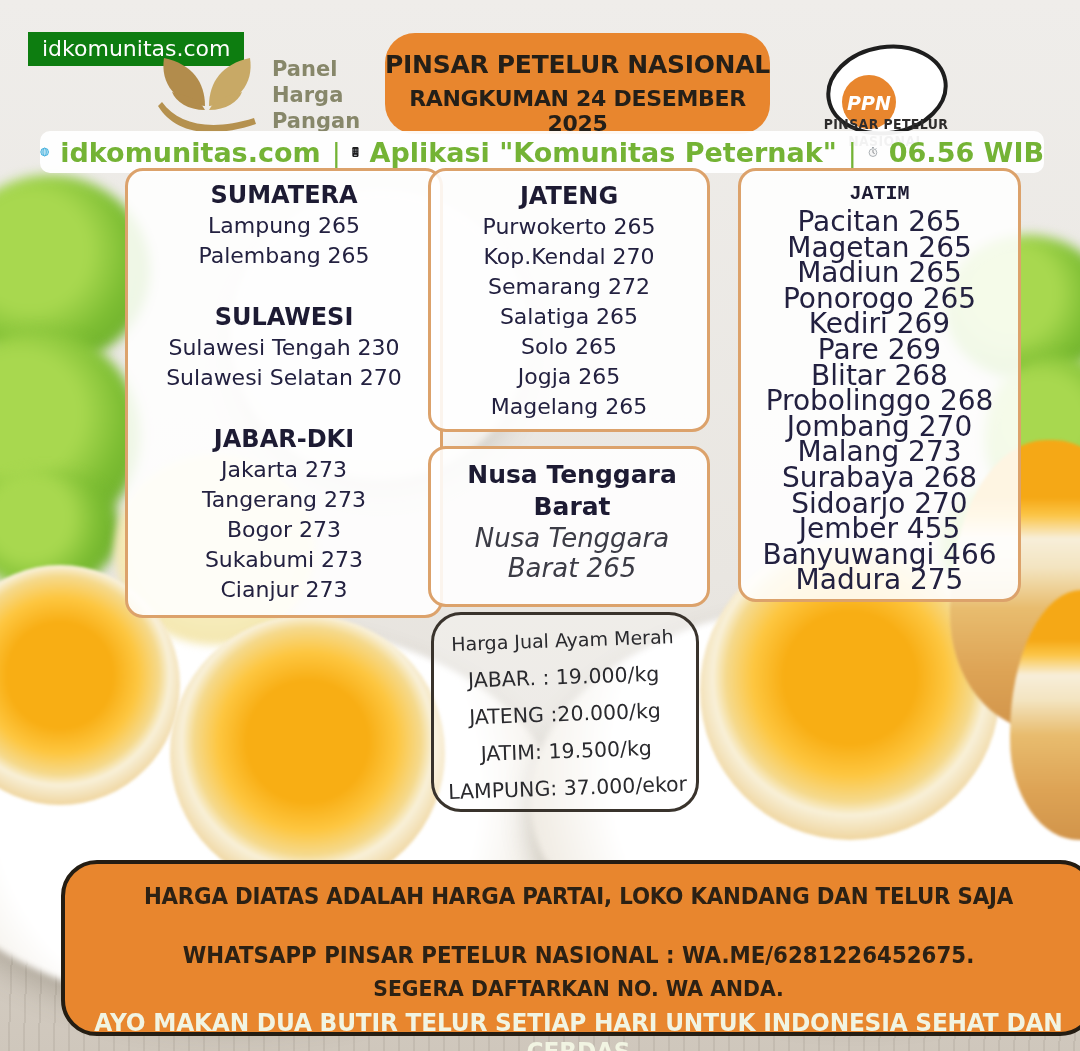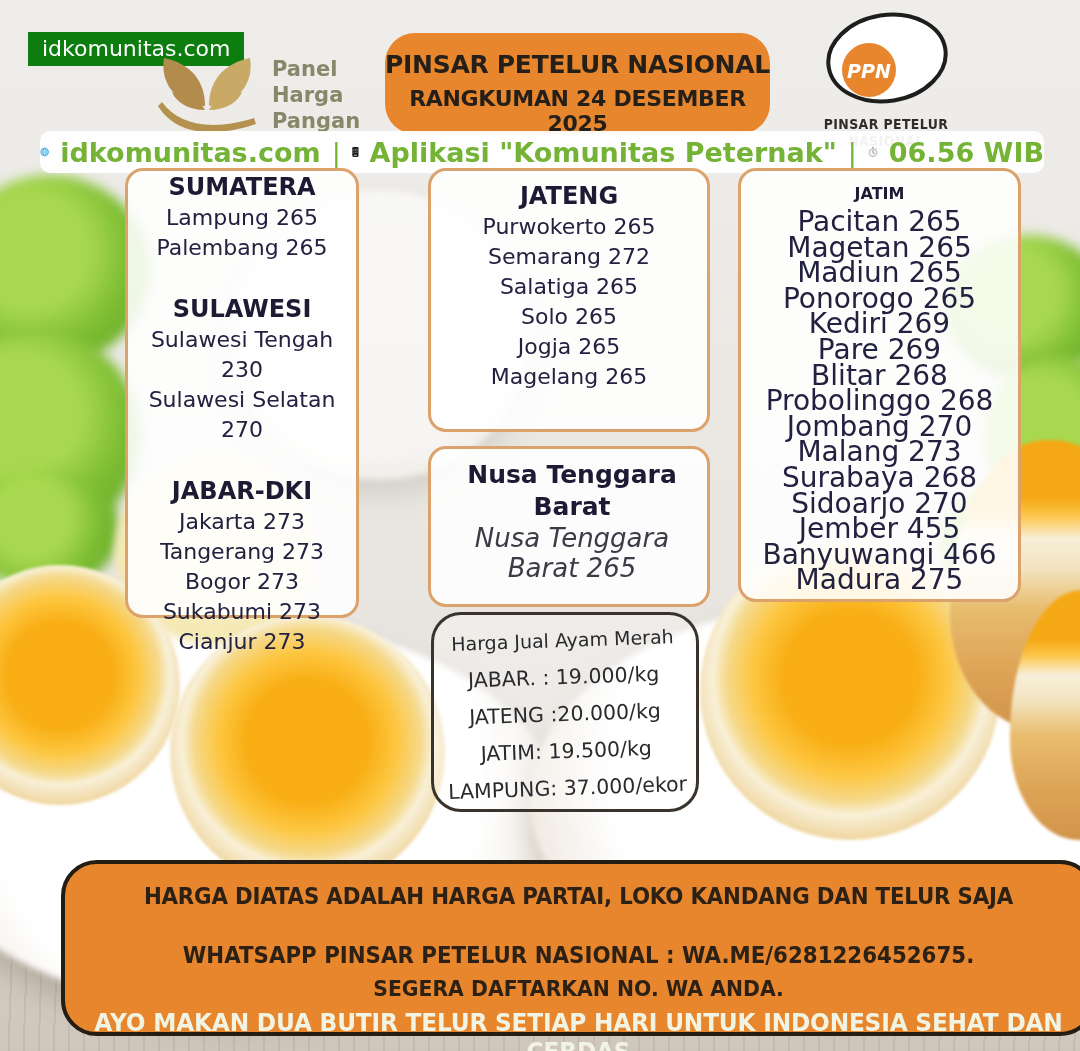--- a/index.html
+++ b/index.html
@@ -17,35 +17,35 @@
   .eggpale{border-radius:50%;filter:blur(4px);background:radial-gradient(circle at 50% 45%,#f6ecba 0 55%,#f4e6ae 75%,#ead998 100%);}
   .eggside{filter:blur(1.5px);border-radius:48% 48% 46% 46%/58% 58% 40% 40%;
     background:linear-gradient(180deg,#f5a816 0 20%,#fbc547 26%,#f7eed9 34%,#f3e4c0 44%,#e8bc6e 58%,#ddA355 80%,#d1944a 100%);}
   
   .badge{left:28px;top:32px;padding:4px 14px;background:#0d7d10;color:#fdfdfd;font-size:22px;line-height:26px;}
   .brand-ic{left:148px;top:50px;}
   .brand-tx{left:272px;top:56px;color:#87876a;font-weight:bold;font-size:21px;line-height:26px;}
   .hdr{left:385px;top:33px;width:385px;height:101px;background:#e8862e;border-radius:30px;text-align:center;color:#241f18;}
   .hdr .t1{margin-top:17px;font-size:25px;font-weight:bold;letter-spacing:-.3px;}
   .hdr .t2{margin-top:7px;font-size:22px;font-weight:bold;letter-spacing:-.3px;}
-  .ppn{left:812px;top:12px;}
+  .ppn{left:812px;top:44px;}
   .ppn-cap{left:788px;top:117px;width:196px;text-align:center;font-size:12.5px;font-weight:bold;letter-spacing:.4px;color:#2e2c2c;transform:scale(1,1.15);}
   .infobar{left:40px;top:131px;width:1004px;height:42px;background:rgba(255,255,255,.94);border-radius:10px;
     display:flex;align-items:center;justify-content:center;gap:11px;color:#74b335;font-size:27px;font-weight:bold;white-space:nowrap;}
   .infobar .sep{color:#74b335;font-weight:normal;}
   
   .pricebox{background:rgba(255,255,255,.88);border:3px solid #dca26b;border-radius:18px;text-align:center;color:#232140;}
   .ptitle{margin:0;font-size:24px;line-height:32px;font-weight:bold;color:#1d1b33;}
   .pitem{font-size:22px;line-height:30px;font-weight:500;}
-  .box-left{left:125px;top:168px;width:234px;height:450px;padding-top:0;box-sizing:border-box;}
+  .box-left{left:125px;top:168px;width:318px;height:450px;padding-top:8px;box-sizing:border-box;}
   .box-left section{margin-bottom:30px;}
   .box-jateng{left:428px;top:168px;width:282px;height:264px;padding-top:9px;box-sizing:border-box;}
   .box-jatim{left:738px;top:168px;width:283px;height:434px;padding-top:8px;box-sizing:border-box;}
   .box-jatim .pitem{font-size:28px;line-height:25.6px;}
-  .box-jatim .ptitle{font-size:16px;line-height:30px;}
+  .box-jatim .ptitle{font-size:20px;line-height:30px;font-family:Liberation Mono, monospace;}
   .box-ntb{left:428px;top:446px;width:282px;height:161px;text-align:center;padding:10px 10px 0 16px;box-sizing:border-box;}
   .box-ntb .ptitle{font-size:25px;line-height:32px;}
   .box-ntb .pitem{font-size:26px;color:#3c3c46;font-weight:normal;font-style:italic;}
   .box-ayam{left:431px;top:612px;width:268px;height:200px;background:rgba(255,255,255,.30);
     border:3.5px solid #39332c;border-radius:30px;text-align:center;color:#2a2a2e;box-sizing:border-box;padding-top:13px;}
   .box-ayam .inner{transform:rotate(-2deg);}
   .box-ayam .ptitle{font-size:19px;line-height:24px;font-weight:normal;color:#2a2a2e;}
   .box-ayam .pitem{font-size:20.5px;line-height:24px;margin-top:13px;font-weight:normal;}
   
   .footer{left:61px;top:860px;width:1035px;height:176px;background:#e8862e;border:4px solid #241d13;border-radius:36px;
@@ -181,20 +181,21 @@
           <div class="pitem">Cianjur 273</div>
         </div>
       </section>
     </div>
 
   <div class="abs pricebox box-jateng">
     <h3 class="ptitle">JATENG</h3>
     <div>
 
     <div class="pitem">Purwokerto 265</div>
+        <div class="pitem">Kop.Kendal 270</div>
         <div class="pitem">Semarang 272</div>
         <div class="pitem">Salatiga 265</div>
         <div class="pitem">Solo 265</div>
         <div class="pitem">Jogja 265</div>
         <div class="pitem">Magelang 265</div>
       </div>
   </div>
 
   <div class="abs pricebox box-ntb">
     <h3 class="ptitle">Nusa Tenggara Barat</h3>

